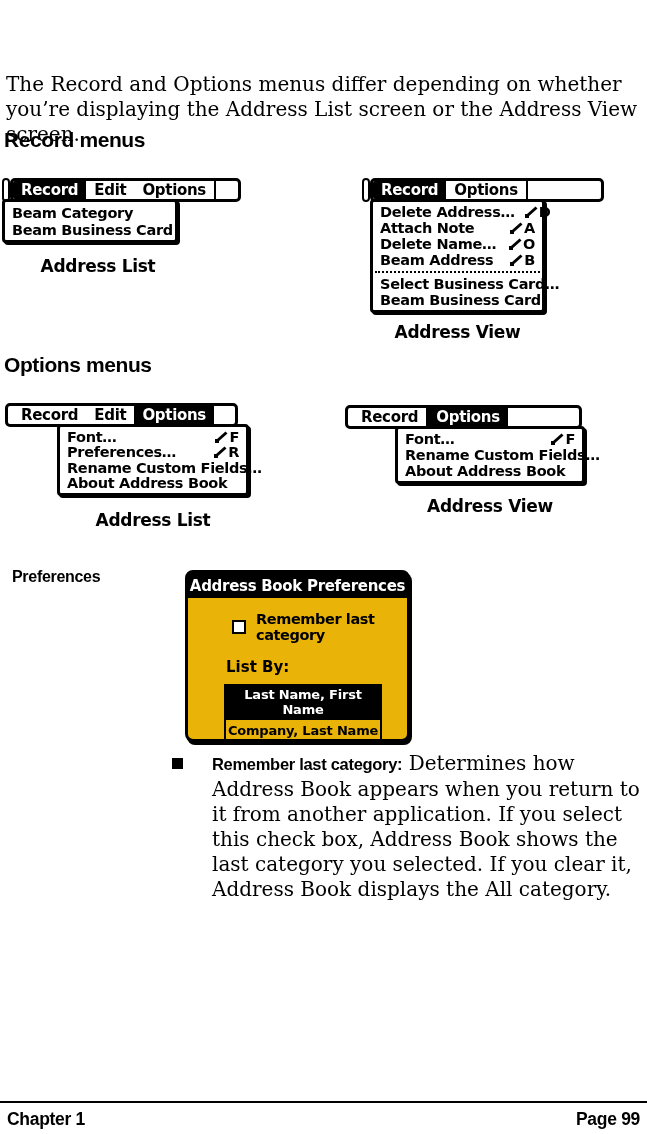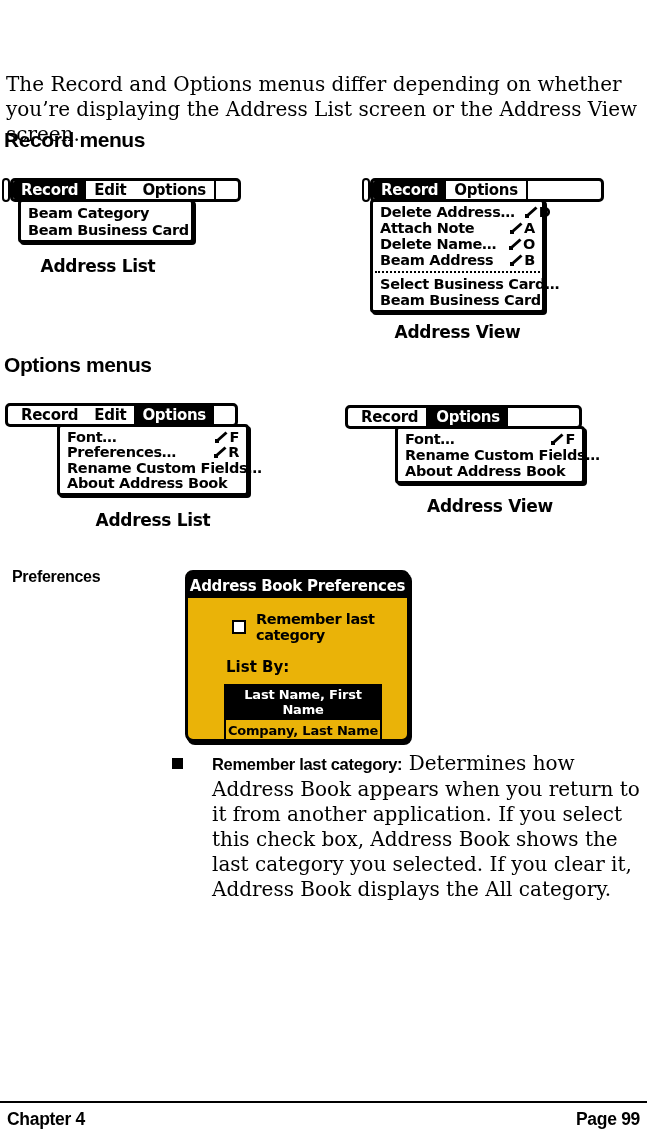--- a/index.html
+++ b/index.html
@@ -73,21 +73,21 @@
 
   <div class="shot palm" style="left:2px; top:178px; width:243px;">
     <div class="notch"></div>
     <div class="menubar" style="margin-left:8px; width:231px;">
       <div class="cell hl first">Record</div>
       <div class="cell">Edit</div>
       <div class="cell">Options</div>
       <div class="vdiv"></div>
       <div class="fill"></div>
     </div>
-    <div class="dropdown" style="margin-left:16px; width:176px;">
+    <div class="dropdown" style="margin-left:0; width:176px;">
       <div class="mi" style="height:17px;">
           <span>Beam Category</span>
         </div>
       <div class="mi" style="height:17px;">
           <span>Beam Business Card</span>
         </div>
     </div>
     <div class="caption" style="margin:13px 0 0 8px; width:176px;">Address List</div>
   </div>
 
@@ -249,16 +249,16 @@
   </div>
 
   <span class="bullet-sq"></span>
   <div class="bullet-text serif">
     <span class="bullet-lead">Remember last category:</span>
     <span> </span>
     <span>Determines how Address Book appears when you return to it from another application. If you select this check box, Address Book shows the last category you selected. If you clear it, Address Book displays the All category.</span>
   </div>
 
   <div class="rule"></div>
-  <div class="foot" style="left:7px;">Chapter 4</div>
+  <div class="foot" style="left:7px;">Chapter 1</div>
   <div class="foot" style="right:7px;">Page 99</div>
 
 </div>
 
 </body></html>

